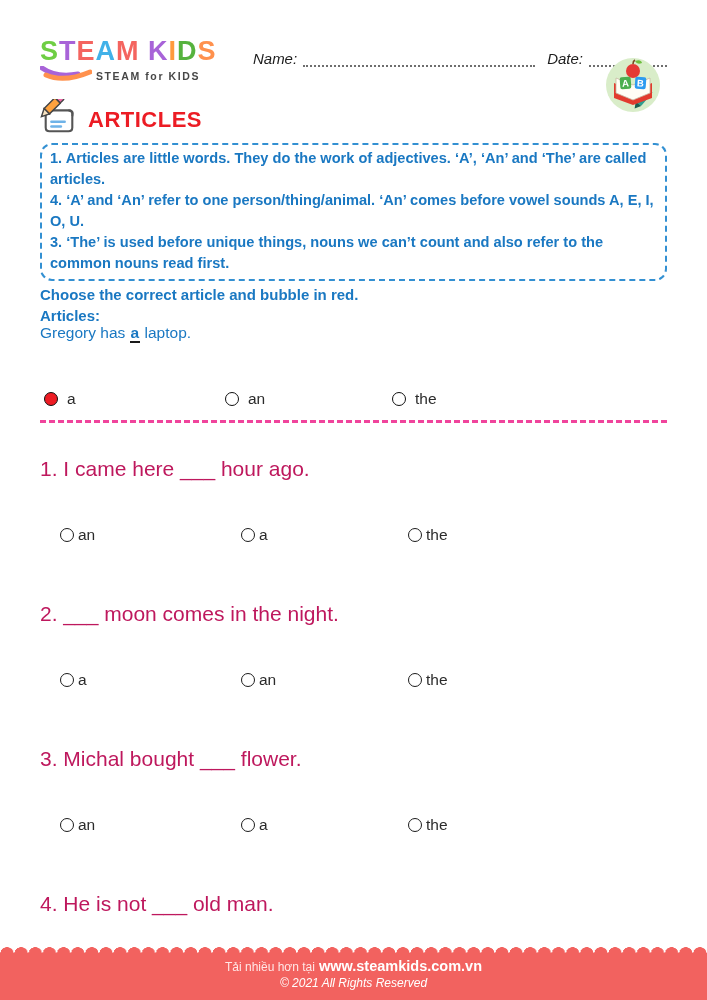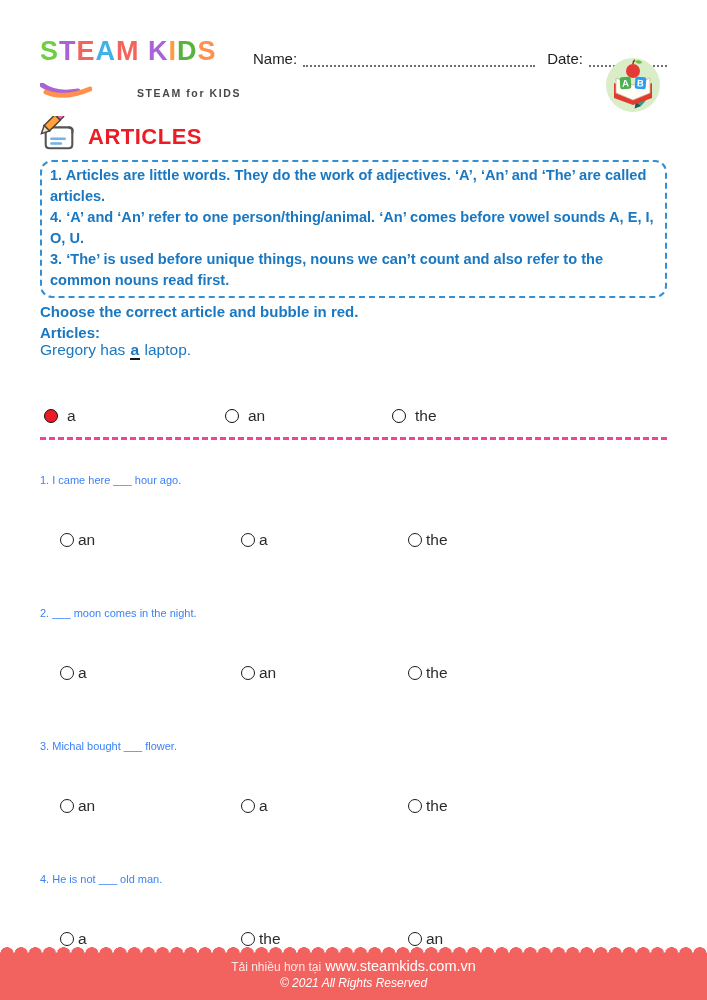--- a/index.html
+++ b/index.html
@@ -5,23 +5,23 @@
   html,body{margin:0;padding:0;}
   body{
     width:707px;height:1000px;position:relative;background:#fff;
     font-family:"Liberation Sans", sans-serif;color:#2e2e2e;overflow:hidden;
   }
   .content{padding:12px 40px;position:relative;}
 
   
   .topbar{display:flex;justify-content:space-between;align-items:flex-start;padding-top:26px;}
   .logo-word{font-size:27px;font-weight:bold;letter-spacing:1px;line-height:1;white-space:pre;}
-  .logo-sub{display:flex;align-items:center;margin-top:18px;gap:41px;}
+  .logo-sub{display:flex;align-items:center;margin-top:1px;}
   .tagline{font-size:10.5px;font-weight:bold;color:#474747;letter-spacing:1.6px;margin-left:4px;}
-  .fields{display:flex;align-items:flex-end;margin-top:12px;font-size:15px;color:#1d1d1d;}
+  .fields{display:flex;align-items:flex-end;margin-top:12px;font-size:15px;color:#1d1d1d;font-style:italic;}
   .fieldlabel{margin-right:6px;}
   .dotline{border-bottom:2px dotted #6e6e6e;height:12px;}
   .dotline.name{width:232px;margin-right:12px;}
   .dotline.date{width:78px;}
 
   
   .titlerow{display:flex;align-items:center;margin-top:16px;height:38px;}
   .page-title{font-size:22px;font-weight:800;color:#ec1c24;margin-left:10px;letter-spacing:.5px;}
   .bookicon{position:absolute;top:58px;left:606px;width:54px;height:54px;}
 
@@ -46,29 +46,29 @@
   .optrow.example .bubble{margin-right:9px;border-color:#111;}
   .bubble.filled{background:#ed1c24;}
   .qrow .bubble{margin-right:4px;}
   .qrow{margin:45px 0 0 20px;}
 
   .divider{border-top:3px dashed #f0449c;margin-top:12px;}
 
   
   .questions{margin-top:34px;}
   .question + .question{margin-top:58px;}
-  .qtext{font-size:11px;color:#3b82f6;}
+  .qtext{font-size:21px;color:#be185d;}
 
   
   .footer{position:absolute;left:0;bottom:0;width:707px;height:47px;background:#f2625f;text-align:center;color:#fff;}
   .scallops{position:absolute;top:-7px;left:0;width:100%;height:8px;
     background:radial-gradient(circle at 7px 8px,#f2625f 6.6px,rgba(0,0,0,0) 7px);
     background-size:14.15px 8px;background-repeat:repeat-x;}
   .f1{padding-top:5px;font-size:12px;color:#ffe7e6;}
-  .f1 .url{font-size:14.5px;font-weight:normal;color:#fff;margin-left:4px;}
+  .f1 .url{font-size:14.5px;font-weight:bold;color:#fff;margin-left:4px;}
   .f2{font-style:italic;font-size:12px;margin-top:2px;color:#fff;}
 </style>
 </head>
 <body>
 
 <div class="content">
 
   <div class="topbar">
     <div>
       <div class="logo-word"><span style="color: rgb(111, 206, 68);">S</span><span style="color: rgb(168, 99, 216);">T</span><span style="color: rgb(244, 100, 95);">E</span><span style="color: rgb(65, 177, 232);">A</span><span style="color: rgb(244, 100, 95);">M</span><span> </span><span style="color: rgb(168, 99, 216);">K</span><span style="color: rgb(255, 154, 61);">I</span><span style="color: rgb(86, 179, 62);">D</span><span style="color: rgb(255, 145, 77);">S</span></div>

